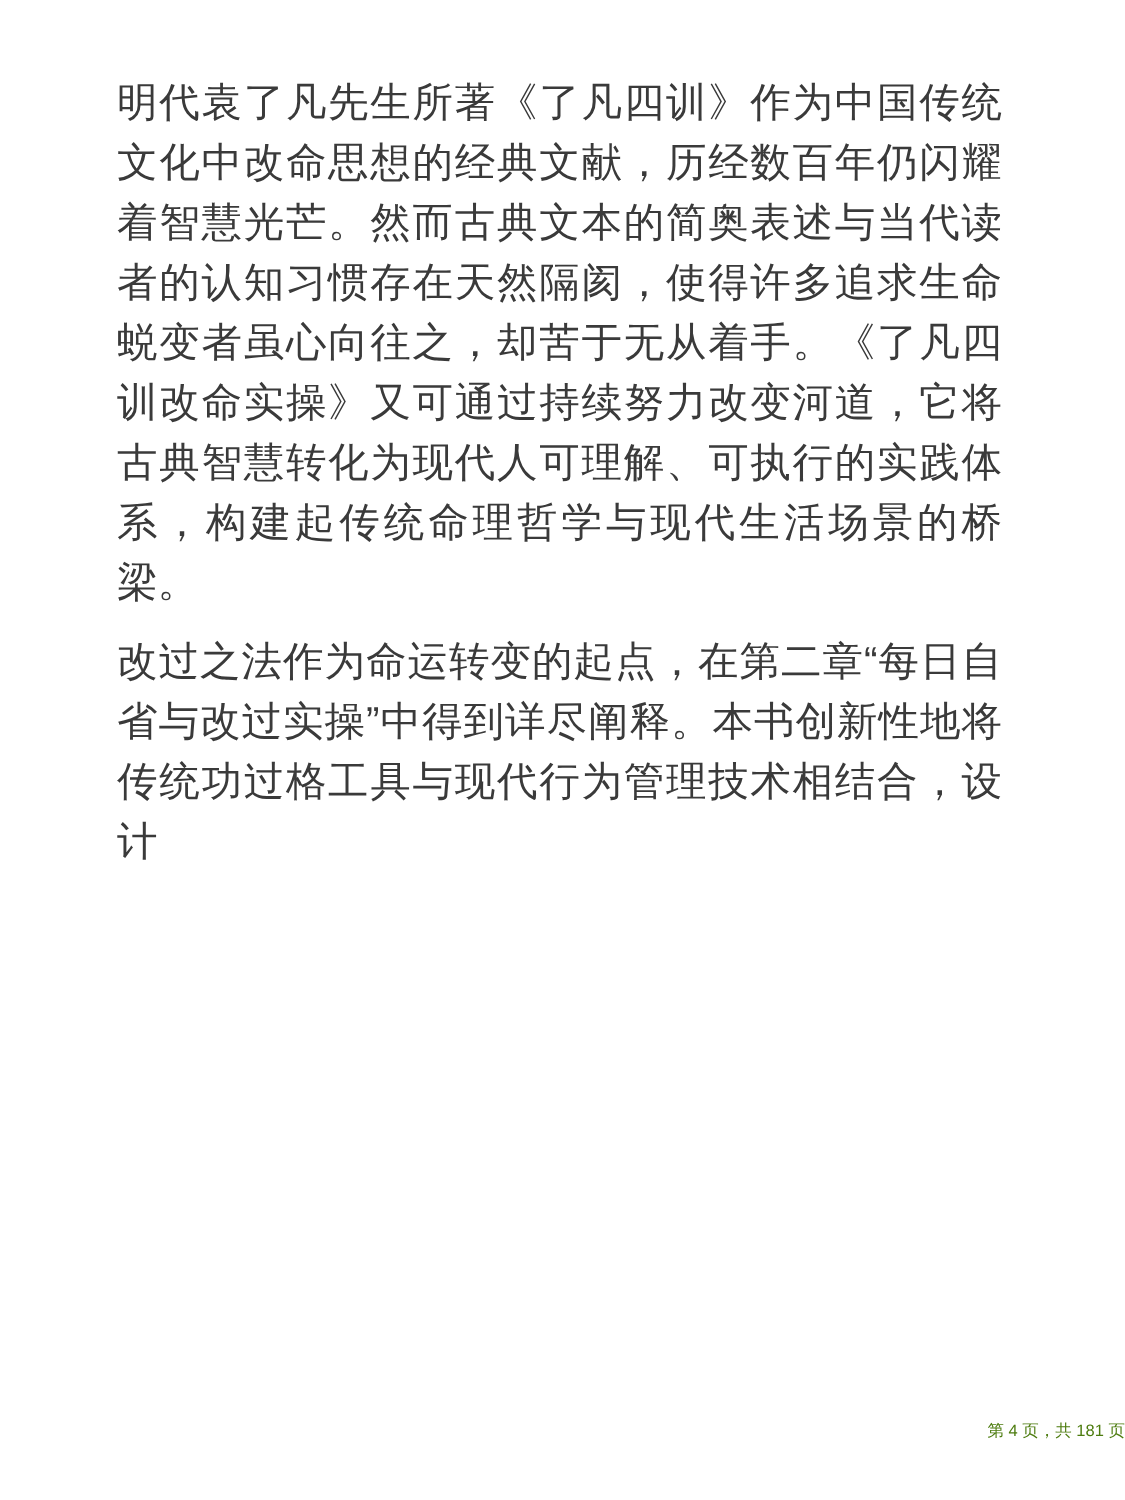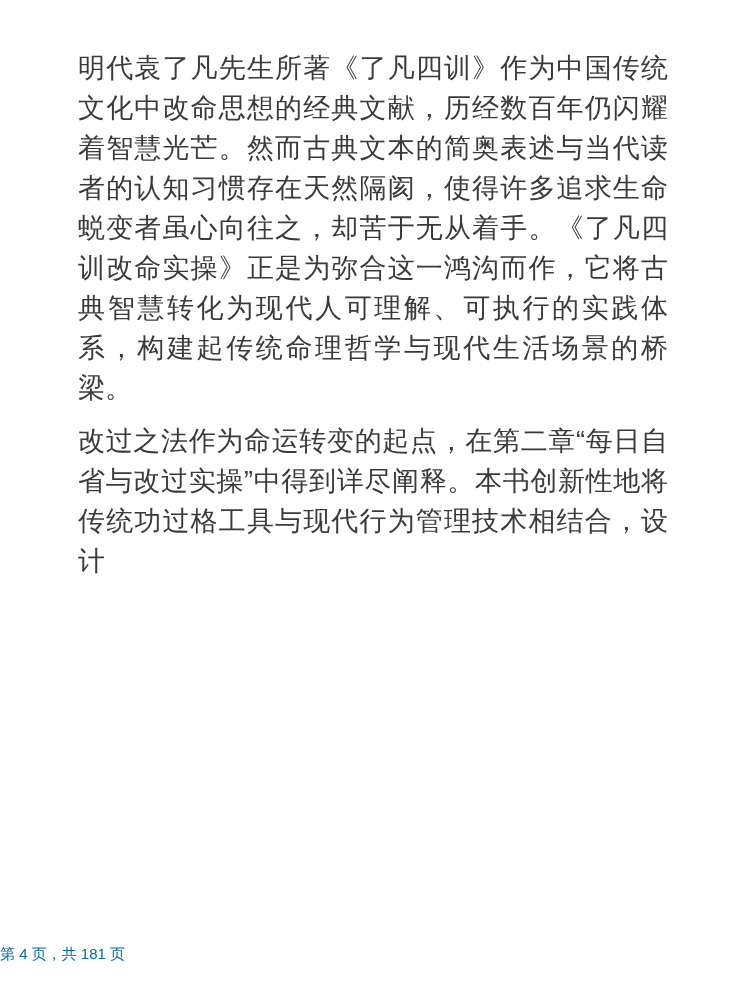--- a/index.html
+++ b/index.html
@@ -30,28 +30,28 @@
     }
     .content p {
       margin: 0 0 13px 0;
       padding: 0;
     }
     .page-footer {
       position: absolute;
       left: 0;
       right: 0;
       top: 944px;
-      text-align: left;
-      font-size: 15px;
+      text-align: right;
+      font-size: 11px;
       line-height: 20px;
-      color: #0369a1;
+      color: #4d7c0f;
     }
   </style>
 </head>
 <body>
 
 <div class="page">
   <div class="content">
-    <p>明代袁了凡先生所著《了凡四训》作为中国传统文化中改命思想的经典文献，历经数百年仍闪耀着智慧光芒。然而古典文本的简奥表述与当代读者的认知习惯存在天然隔阂，使得许多追求生命蜕变者虽心向往之，却苦于无从着手。《了凡四训改命实操》正是为弥合这一鸿沟而作，它将古典智慧转化为现代人可理解、可执行的实践体系，构建起传统命理哲学与现代生活场景的桥梁。</p>
+    <p>明代袁了凡先生所著《了凡四训》作为中国传统文化中改命思想的经典文献，历经数百年仍闪耀着智慧光芒。然而古典文本的简奥表述与当代读者的认知习惯存在天然隔阂，使得许多追求生命蜕变者虽心向往之，却苦于无从着手。《了凡四训改命实操》又可通过持续努力改变河道，它将古典智慧转化为现代人可理解、可执行的实践体系，构建起传统命理哲学与现代生活场景的桥梁。</p>
     <p>改过之法作为命运转变的起点，在第二章“每日自省与改过实操”中得到详尽阐释。本书创新性地将传统功过格工具与现代行为管理技术相结合，设计</p>
   </div>
   <div class="page-footer">第 4 页，共 181 页</div>
 </div>
 
 </body></html>

